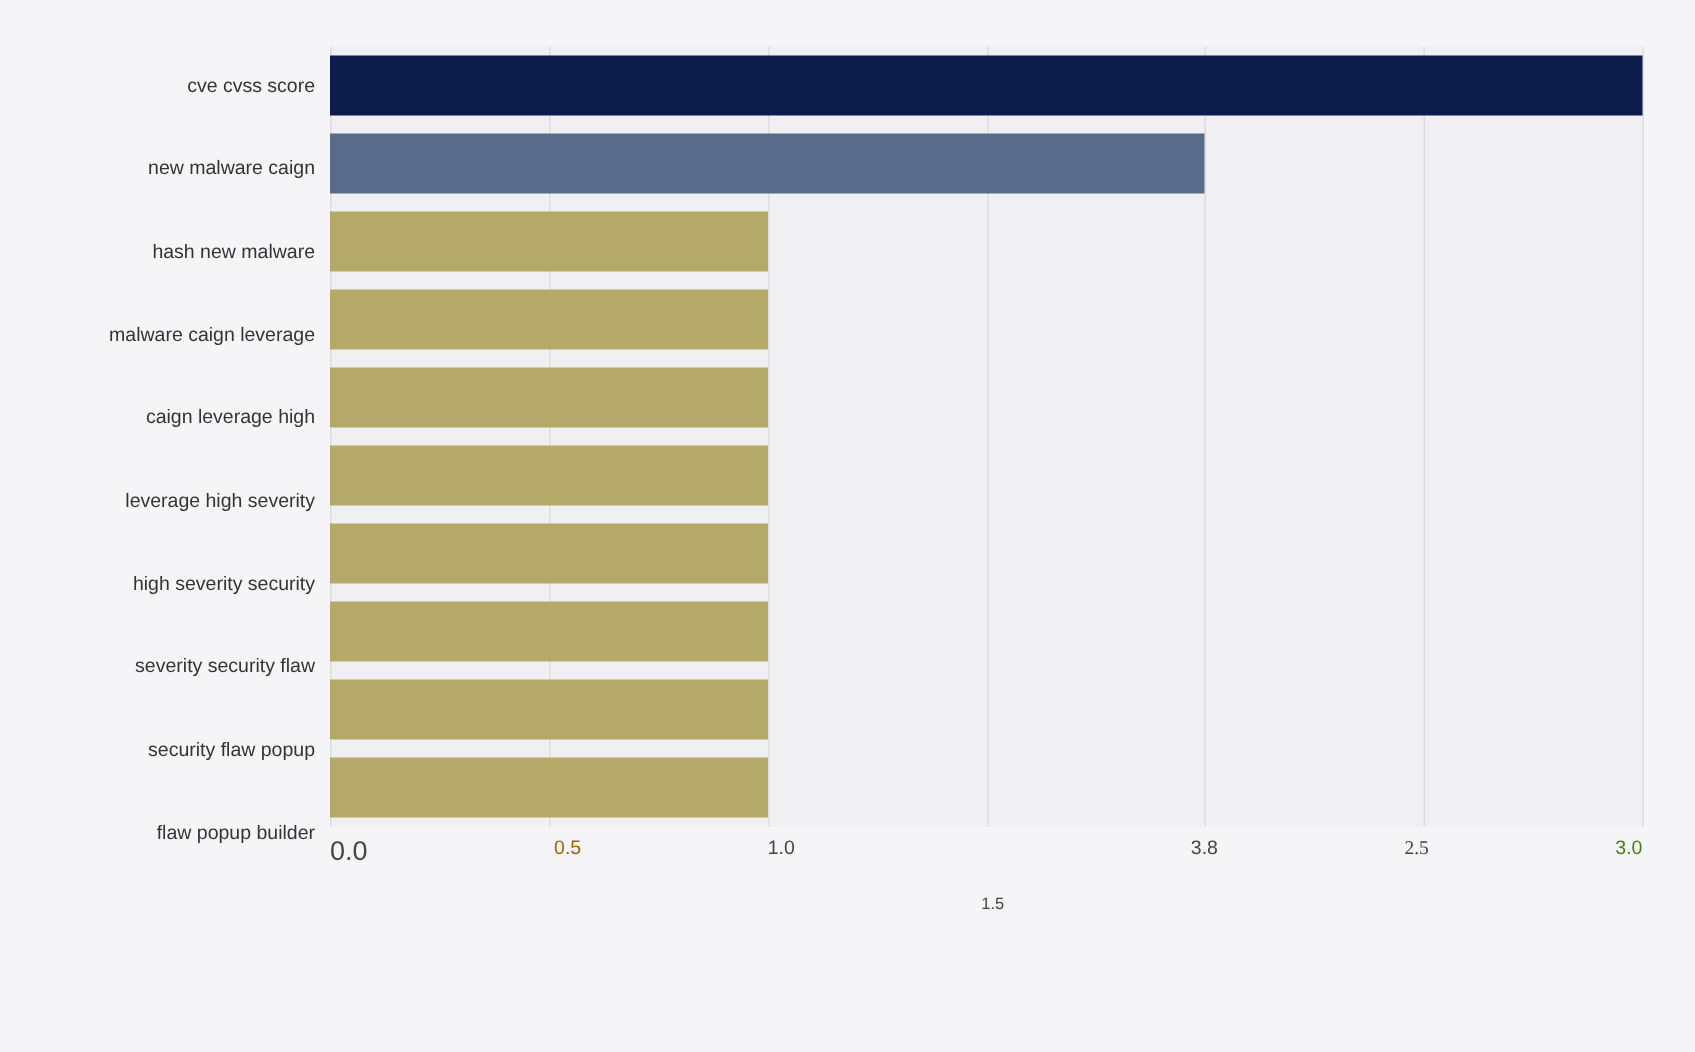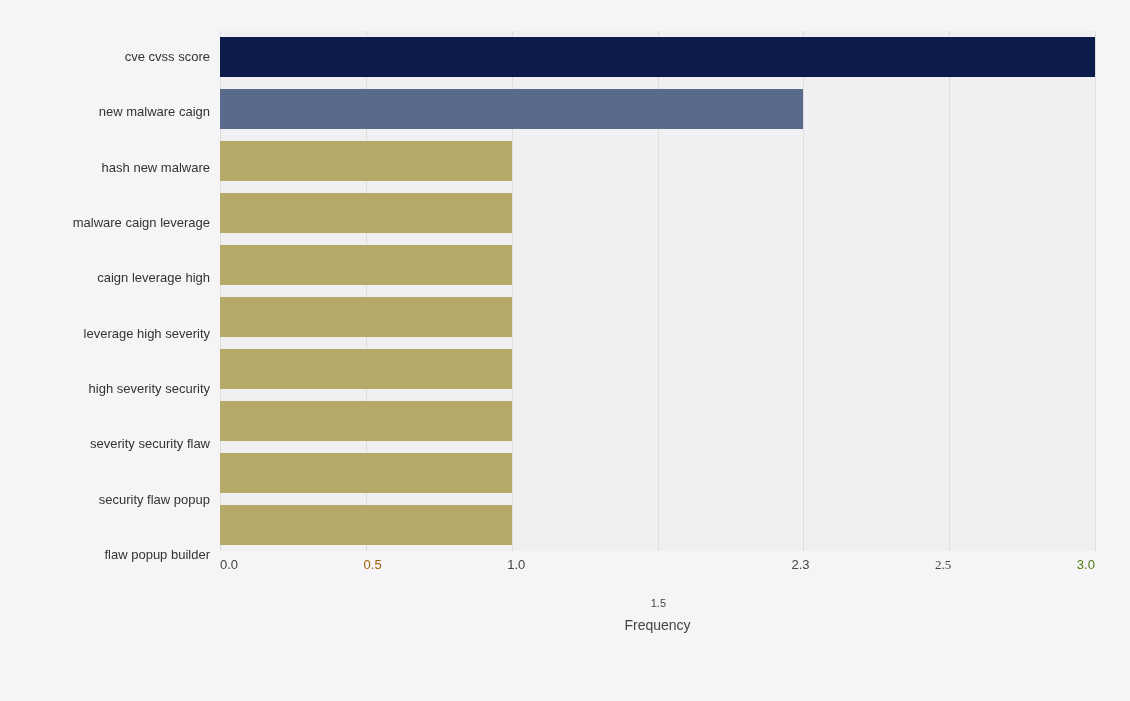--- a/index.html
+++ b/index.html
@@ -162,25 +162,24 @@
           </div>
           <div class="bar-row">
             <div class="bar" style="width: 33.3333%; background-color: rgb(181, 169, 106);"></div>
           </div>
           <div class="bar-row">
             <div class="bar" style="width: 33.3333%; background-color: rgb(181, 169, 106);"></div>
           </div>
         </div>
       <div class="x-axis">
         <div class="x-ticks-row" id="x-ticks-row" style="display:flex; justify-content: space-between; padding-top:6px; padding-left:0px;">
-            <div style="font-size: 13px; color: rgb(68, 68, 68); text-align: center;">0.0</div>
+            <div style="font-size: 18px; color: rgb(68, 68, 68); text-align: center;">0.0</div>
             <div style="font-size: 13px; color: #a16207; text-align: center;">0.5</div>
             <div style="font-size: 13px; color: rgb(68, 68, 68); text-align: center;">1.0</div>
             <div style="font-size: 11px; color: rgb(68, 68, 68); text-align: right; margin-top: 40px;">1.5</div>
-            <div style="font-size: 13px; color: rgb(68, 68, 68); text-align: center;">2.3</div>
+            <div style="font-size: 13px; color: rgb(68, 68, 68); text-align: center;">3.8</div>
             <div style="font-size: 13px; color: rgb(68, 68, 68); text-align: center; font-family: Liberation Serif, serif;">2.5</div>
             <div style="font-size: 13px; color: #4d7c0f; text-align: center;">3.0</div>
           </div>
-        <div class="x-label">Frequency</div>
       </div>
     </div>
   </div>
 </div>
 
 </body></html>

